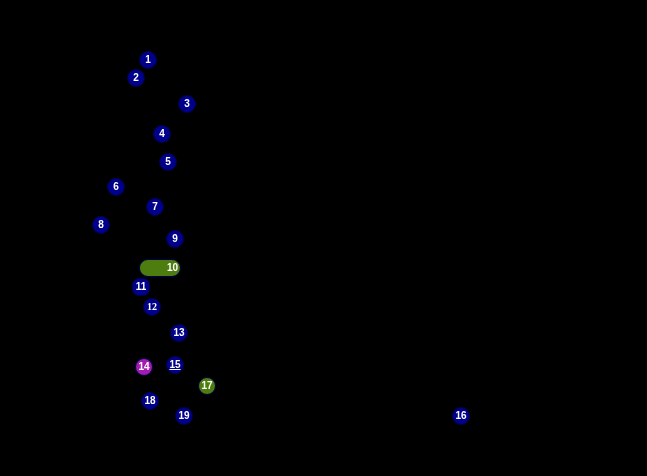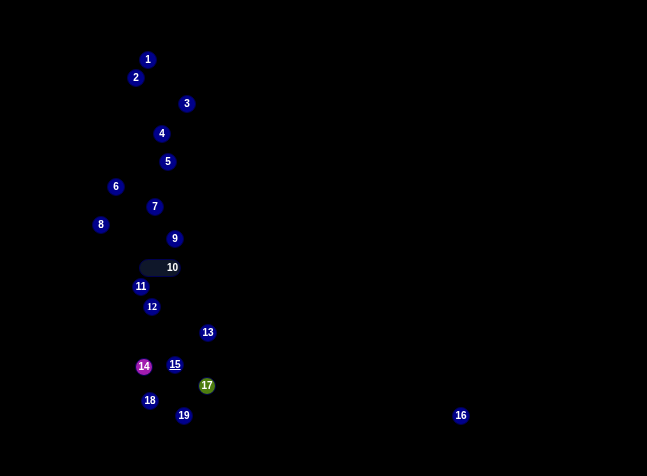--- a/index.html
+++ b/index.html
@@ -41,24 +41,24 @@
   <div>
       <div class="marker" style="left: 148px; top: 60px; background: rgb(0, 0, 139); color: rgb(255, 255, 255); border-color: rgb(0, 0, 80);">1</div>
       <div class="marker" style="left: 136px; top: 78px; background: rgb(0, 0, 139); color: rgb(255, 255, 255); border-color: rgb(0, 0, 80);">2</div>
       <div class="marker" style="left: 187px; top: 104px; background: rgb(0, 0, 139); color: rgb(255, 255, 255); border-color: rgb(0, 0, 80);">3</div>
       <div class="marker" style="left: 162px; top: 134px; background: rgb(0, 0, 139); color: rgb(255, 255, 255); border-color: rgb(0, 0, 80);">4</div>
       <div class="marker" style="left: 168px; top: 162px; background: rgb(0, 0, 139); color: rgb(255, 255, 255); border-color: rgb(0, 0, 80);">5</div>
       <div class="marker" style="left: 116px; top: 187px; background: rgb(0, 0, 139); color: rgb(255, 255, 255); border-color: rgb(0, 0, 80);">6</div>
       <div class="marker" style="left: 155px; top: 207px; background: rgb(0, 0, 139); color: rgb(255, 255, 255); border-color: rgb(0, 0, 80);">7</div>
       <div class="marker" style="left: 101px; top: 225px; background: rgb(0, 0, 139); color: rgb(255, 255, 255); border-color: rgb(0, 0, 80);">8</div>
       <div class="marker" style="left: 175px; top: 239px; background: rgb(0, 0, 139); color: rgb(255, 255, 255); border-color: rgb(0, 0, 80);">9</div>
-      <div class="marker" style="left: 160px; top: 268px; background: #0f172a; color: rgb(255, 255, 255); border-color: rgb(0, 0, 80); padding-left: 27px;">10</div>
-      <div class="marker" style="left: 141px; top: 287px; background: rgb(0, 0, 139); color: rgb(255, 255, 255); border-color: rgb(0, 0, 80);">11</div>
+      <div class="marker" style="left: 160px; top: 268px; background: #4d7c0f; color: rgb(255, 255, 255); border-color: rgb(0, 0, 80); padding-left: 27px;">10</div>
+      <div class="marker" style="left: 141px; top: 287px; background: rgb(0, 0, 139); color: rgb(255, 255, 255); border-color: rgb(0, 0, 80); border-radius: 7px;">11</div>
       <div class="marker" style="left: 152px; top: 307px; background: rgb(0, 0, 139); color: rgb(255, 255, 255); border-color: rgb(0, 0, 80); font-family: Liberation Serif, serif;">12</div>
-      <div class="marker" style="left: 179px; top: 333px; background: rgb(0, 0, 139); color: rgb(255, 255, 255); border-color: rgb(0, 0, 80); margin-left: 29px;">13</div>
+      <div class="marker" style="left: 179px; top: 333px; background: rgb(0, 0, 139); color: rgb(255, 255, 255); border-color: rgb(0, 0, 80);">13</div>
       <div class="marker" style="left: 144px; top: 347px; background: #a21caf; color: rgb(255, 255, 255); border-color: rgb(0, 0, 80); margin-top: 20px;">14</div>
       <div class="marker" style="left: 175px; top: 365px; background: rgb(0, 0, 139); color: rgb(255, 255, 255); border-color: rgb(0, 0, 80); text-decoration: underline;">15</div>
       <div class="marker" style="left: 461px; top: 372px; background: rgb(0, 0, 139); color: rgb(255, 255, 255); border-color: rgb(0, 0, 80); margin-top: 44px;">16</div>
       <div class="marker" style="left: 207px; top: 386px; background: #4d7c0f; color: rgb(255, 255, 255); border-color: rgb(0, 0, 80); text-align: right;">17</div>
       <div class="marker" style="left: 150px; top: 401px; background: rgb(0, 0, 139); color: rgb(255, 255, 255); border-color: rgb(0, 0, 80);">18</div>
       <div class="marker" style="left: 184px; top: 416px; background: rgb(0, 0, 139); color: rgb(255, 255, 255); border-color: rgb(0, 0, 80);">19</div>
     </div>
 </div>
 
 </body></html>

